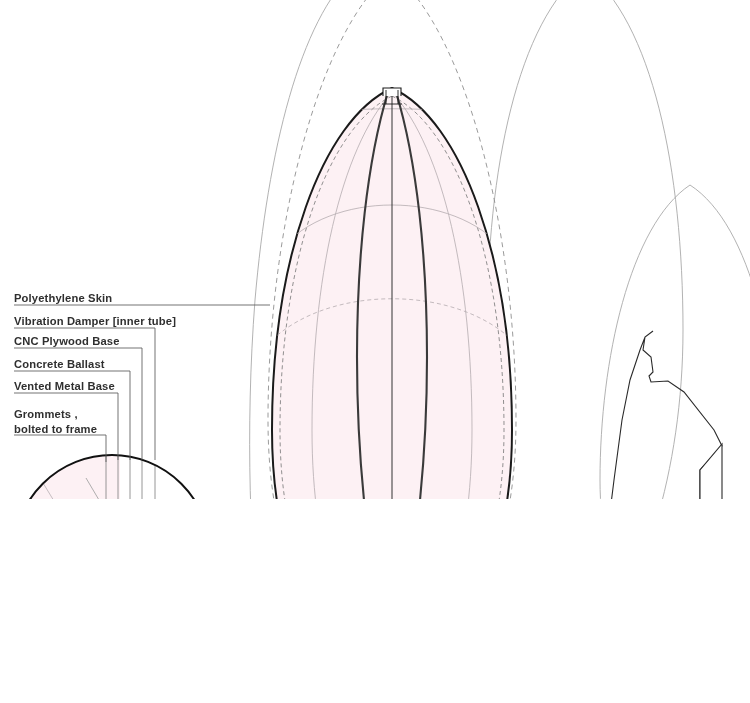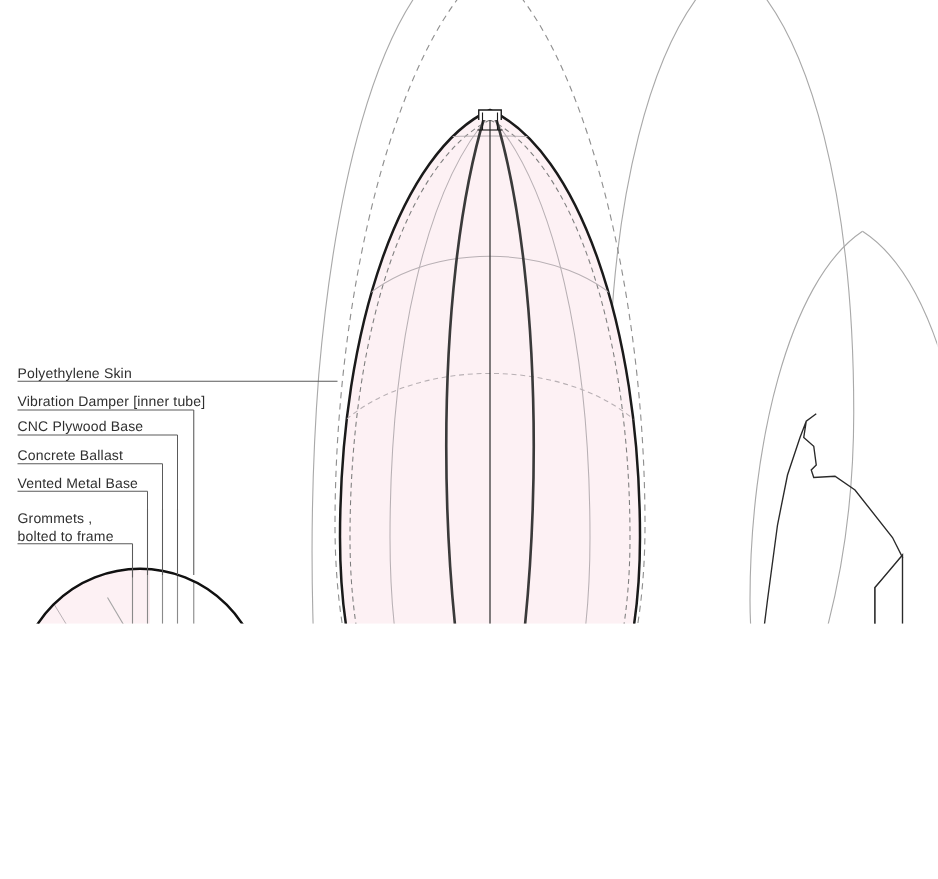--- a/index.html
+++ b/index.html
@@ -9,20 +9,21 @@
   }
   body {
     font-family: "Liberation Sans", sans-serif;
   }
   #drawing-root {
     position: relative;
     width: 750px;
     height: 499px;
     background: #ffffff;
     overflow: hidden;
+    font-weight: bold;
   }
   #drawing-svg {
     position: absolute;
     top: 0;
     left: 0;
     width: 750px;
     height: 703px;
     display: block;
   }
   .callout-label {

